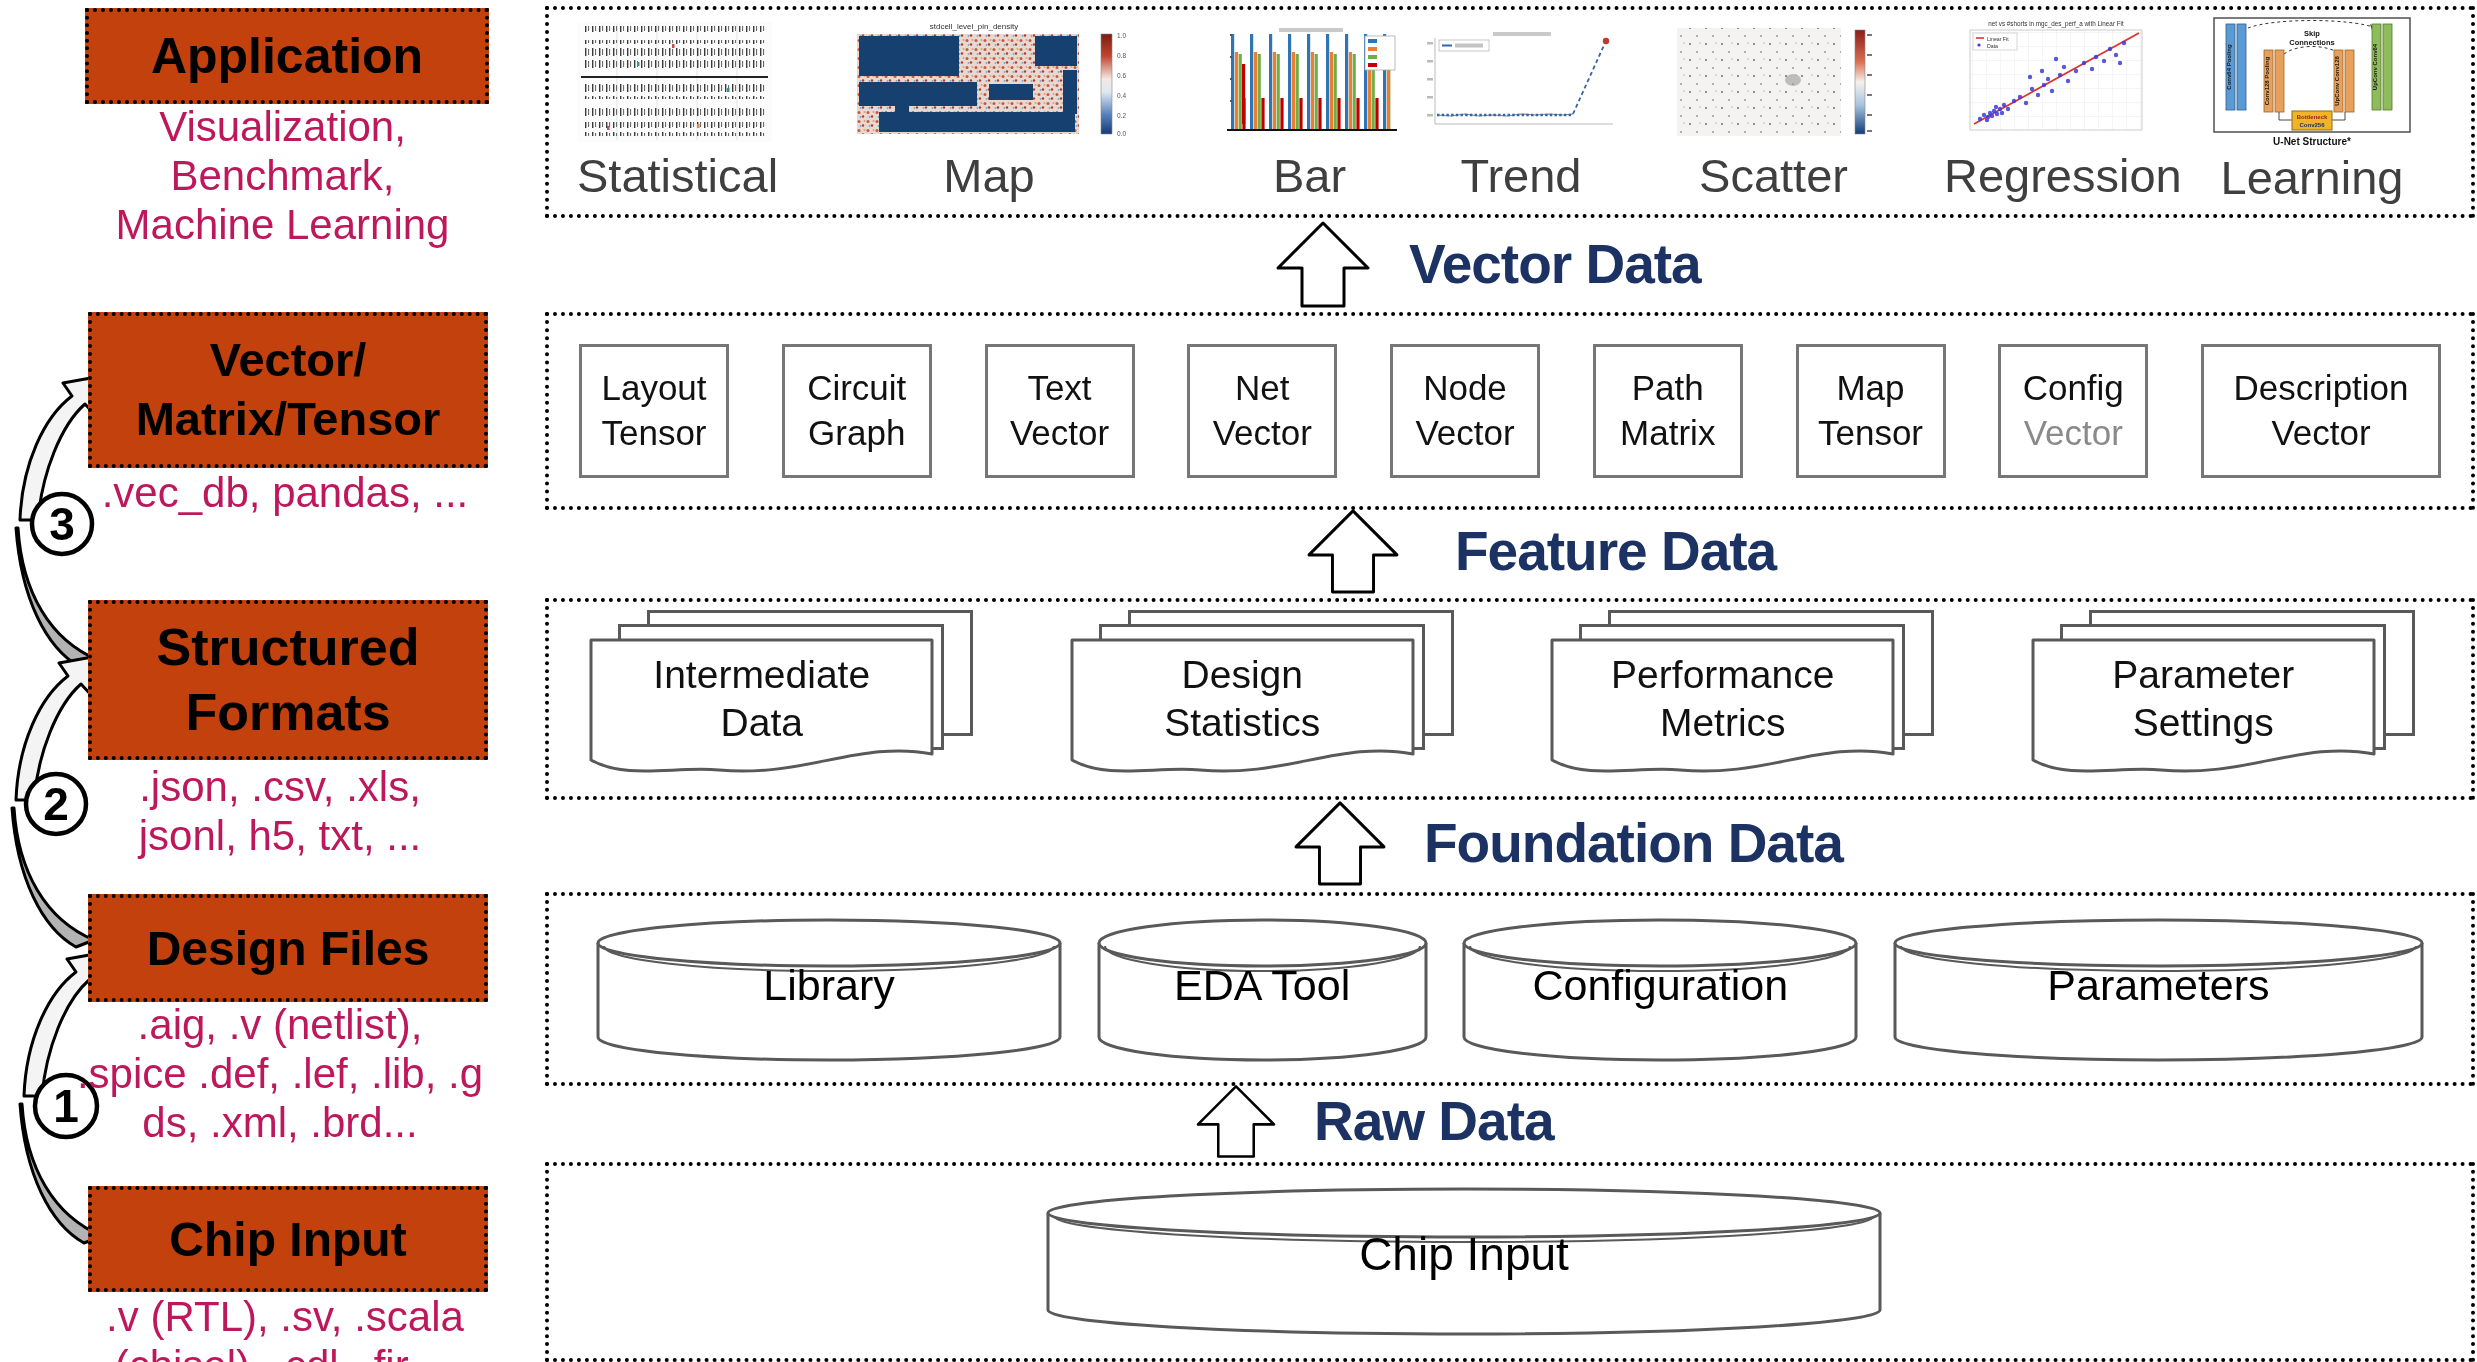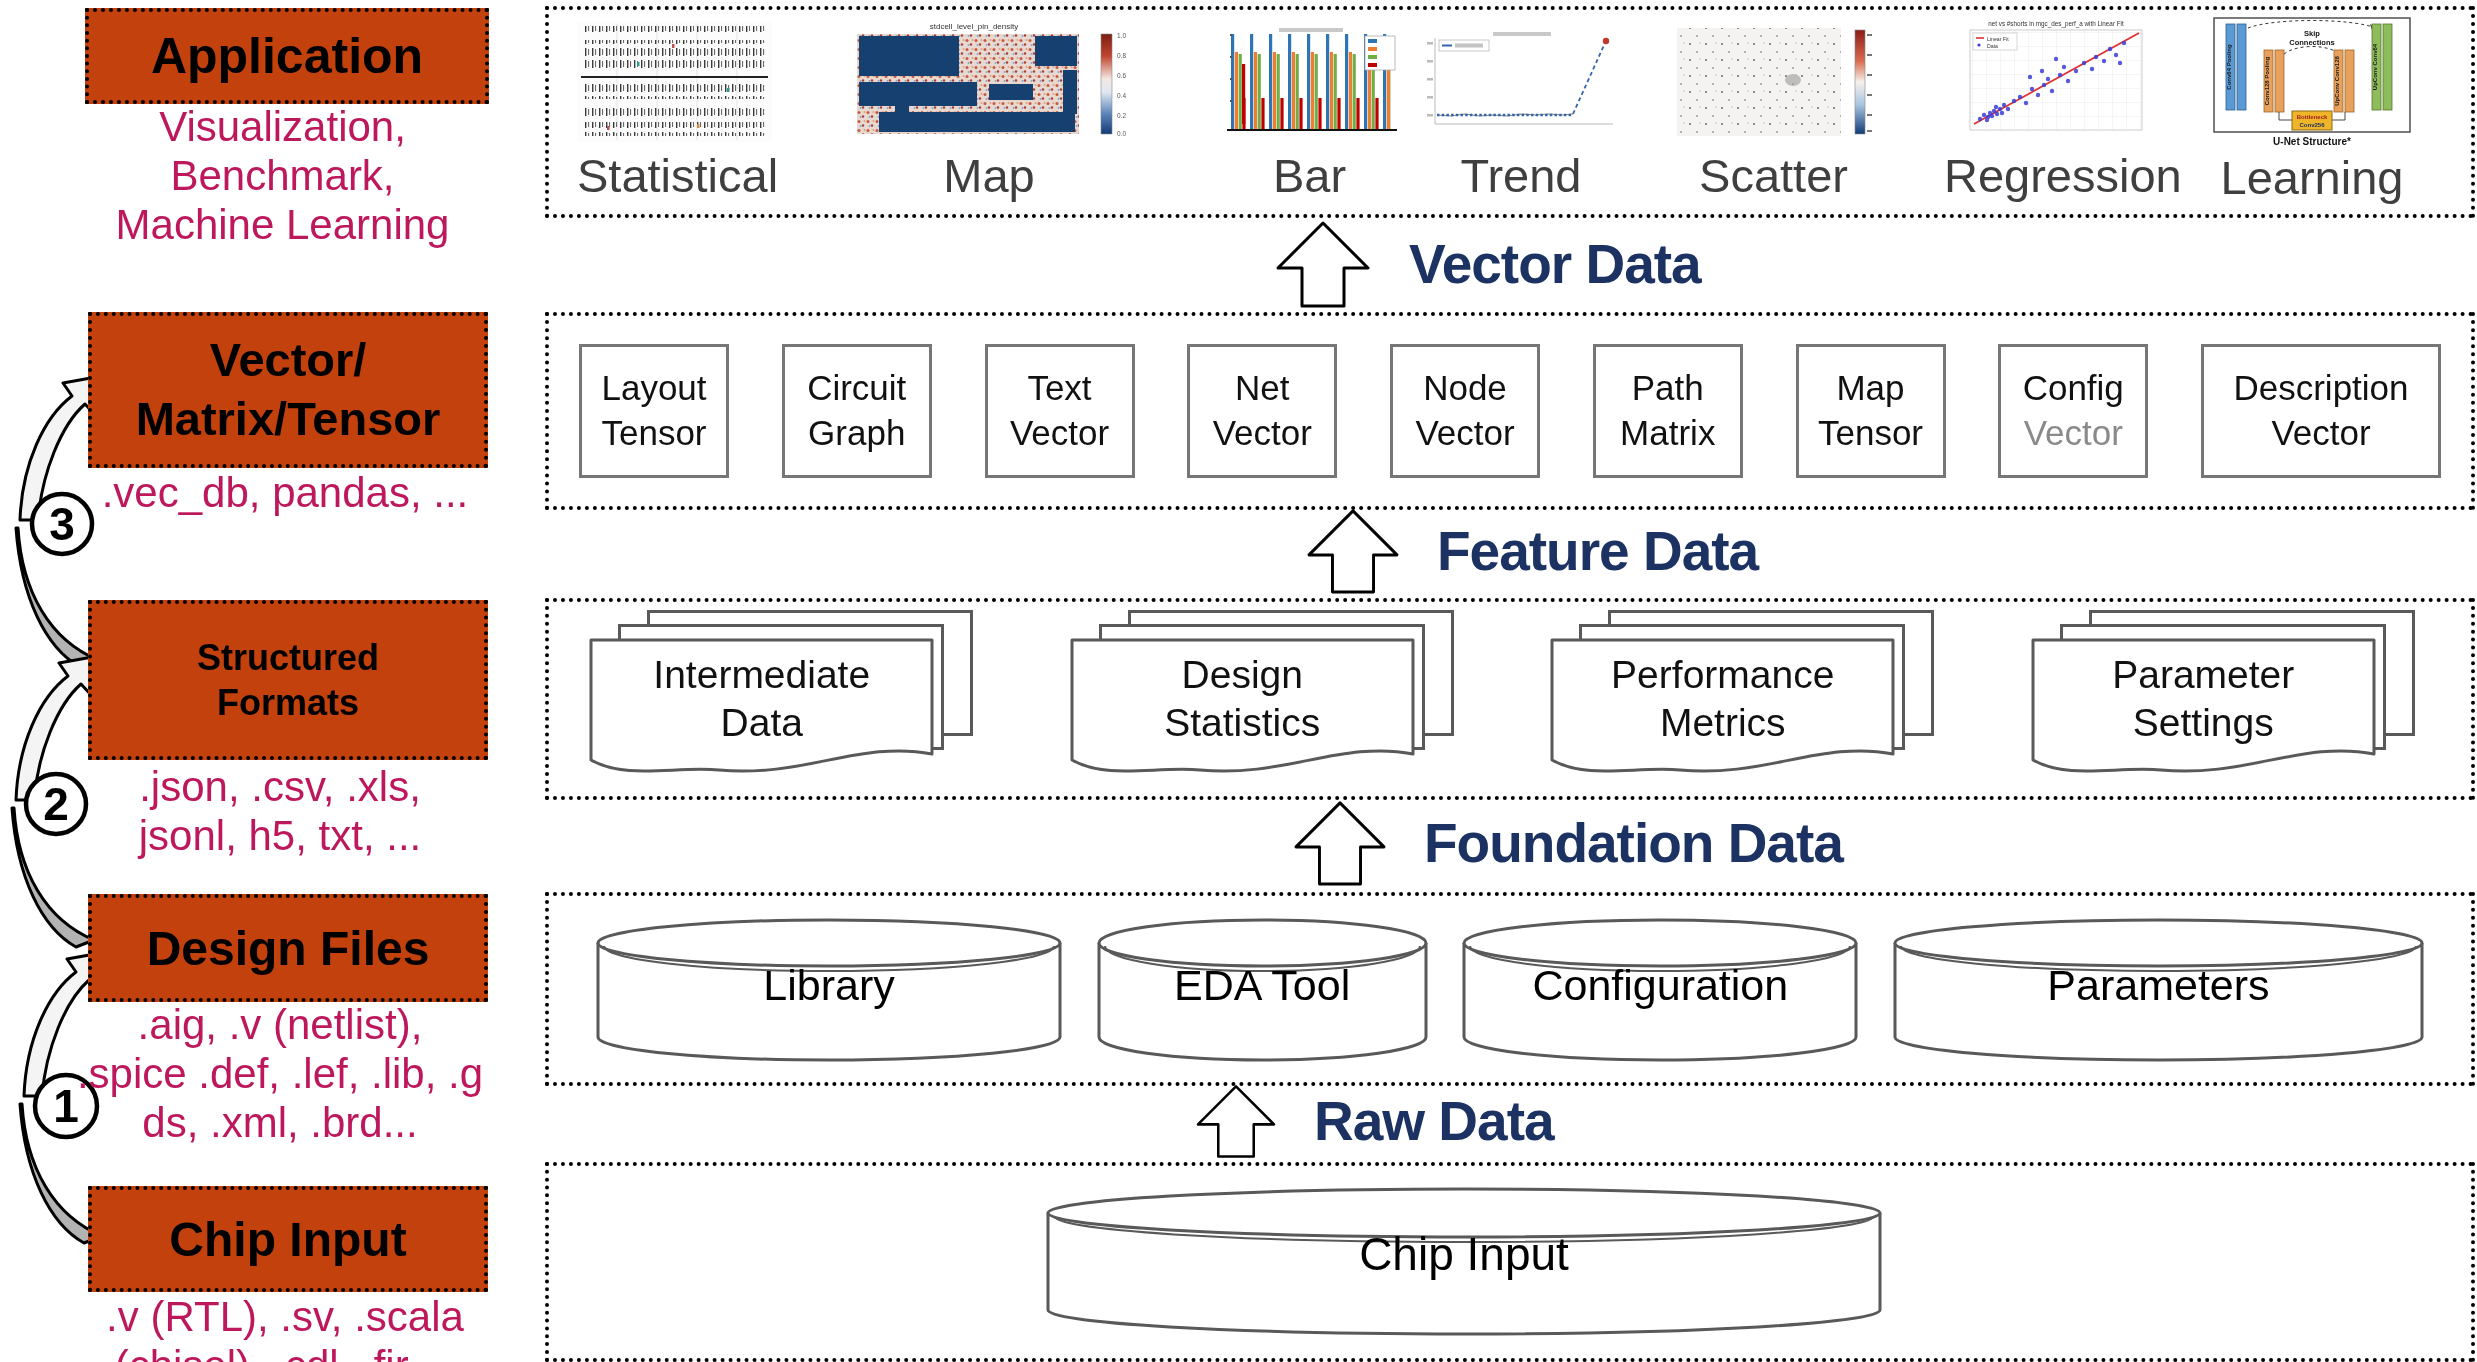--- a/index.html
+++ b/index.html
@@ -75,21 +75,21 @@
   </div>
 
   <div class="lbox abs" style="left:88px;top:312px;width:392px;height:148px;font-size:47px;line-height:1.25">
     <div>Vector/</div>
     <div>Matrix/Tensor</div>
   </div>
   <div class="sub abs" style="left:55px;top:468px;width:460px">
     <div>.vec_db,  pandas, ...</div>
   </div>
 
-  <div class="lbox abs" style="left:88px;top:600px;width:392px;height:152px;font-size:36px;line-height:1.25">
+  <div class="lbox abs" style="left:88px;top:600px;width:392px;height:152px;font-size:52px;line-height:1.25">
     <div>Structured</div>
     <div>Formats</div>
   </div>
   <div class="sub abs" style="left:40px;top:762px;width:480px">
     <div>.json, .csv, .xls,</div>
     <div>jsonl, h5, txt, ...</div>
   </div>
 
   <div class="lbox abs" style="left:88px;top:894px;width:392px;height:100px;font-size:48px">
     <div>Design Files</div>
@@ -379,21 +379,21 @@
         <div>Description</div>
         <div>Vector</div>
       </div>
     </div>
   </div>
 
   <div class="flowrow abs" style="left:545px;top:506px;width:1922px;height:90px">
     <svg style="margin-left:758px" width="100" height="88" viewBox="0 0 100 90">
       <path d="M50 4 L95 49 L71 49 L71 87 L29 87 L29 49 L5 49 Z" fill="#fff" stroke="#000" stroke-width="3" stroke-linejoin="round"></path>
     </svg>
-    <div class="flowtext" style="margin-left:34px">Feature Data</div>
+    <div class="flowtext" style="margin-left:52px">Feature Data</div>
   </div>
 
   <div class="container abs" style="left:545px;top:598px;width:1922px;height:194px">
     <div class="drow">
       <div class="stack">
         <div class="sheet s2"></div>
         <div class="sheet s1"></div>
         <svg class="front" width="345" height="152" viewBox="0 0 345 152">
           <path d="M2 2 H343 V116 C272 102 214 140 130 132 C86 128 38 142 2 122 Z" fill="#fff" stroke="#595959" stroke-width="3" stroke-linejoin="round"></path>
         </svg>

